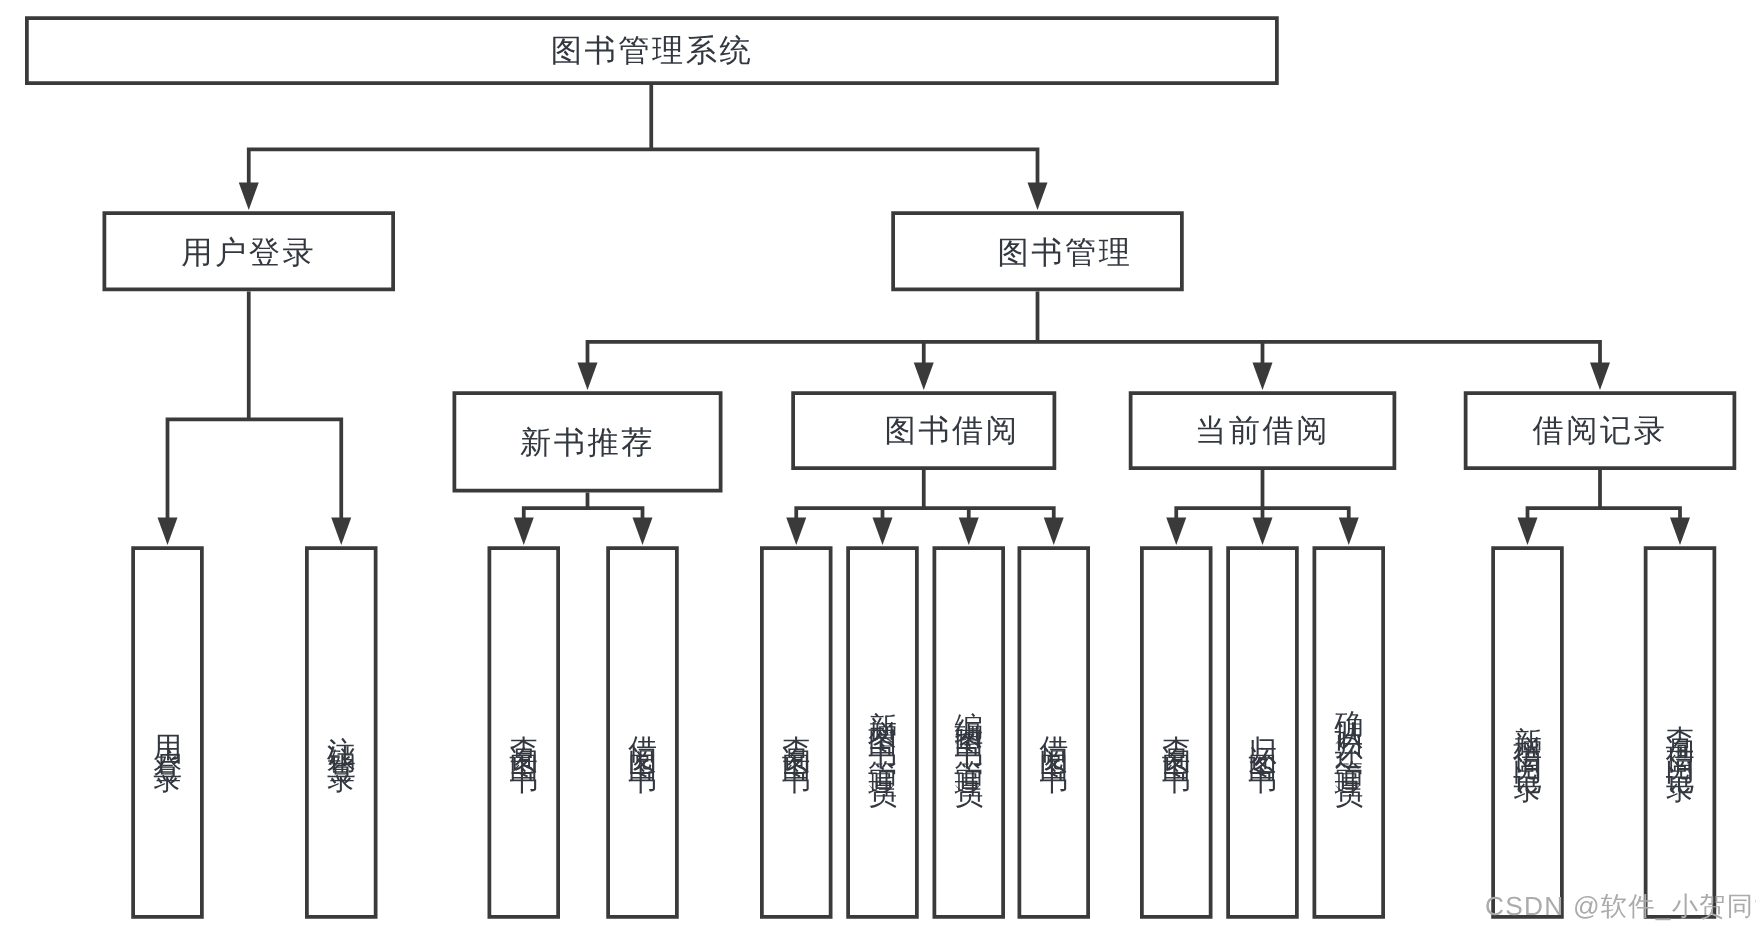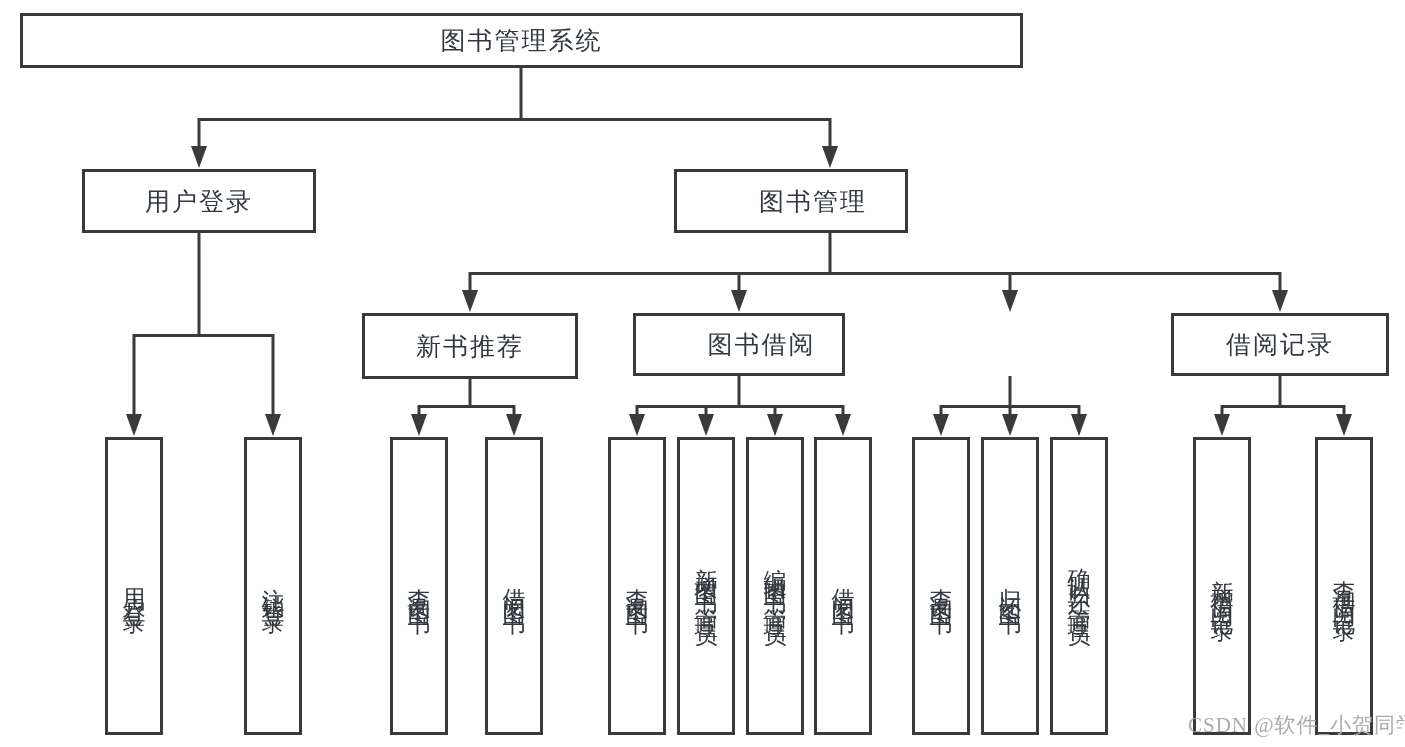--- a/index.html
+++ b/index.html
@@ -7,21 +7,21 @@
     --text:#333840;
     --bg:#ffffff;
     --wm:#ababab;
   }
   html,body{margin:0;padding:0;background:var(--bg);}
   .stage{
     position:relative;
     width:1405px;height:747px;
     background:var(--bg);
     overflow:hidden;
-    font-family:Liberation Serif, serif;
+    font-family:Liberation Sans, sans-serif;
     color:var(--text);
     border-radius:32px;
   }
   .wires{position:absolute;left:0;top:0;z-index:1;}
   .wire{fill:none;stroke:var(--line);stroke-width:3;}
   .head{fill:var(--line);stroke:none;}
   .box{
     position:absolute;
     box-sizing:border-box;
     border:3px solid var(--line);
@@ -88,29 +88,32 @@
     <path class="head" d="M1336 414 L1352 414 L1344 436 Z"></path>
   </svg>
 
   <div class="box hbox root">
     <span>图书管理系统</span>
   </div>
 
   <div class="box hbox" style="left:82px;top:169px;width:234px;height:64px;">
     <span>用户登录</span>
   </div>
-  <div class="box hbox" style="left:674px;top:169px;width:234px;height:64px;padding-left:44px;">
+  <div class="box hbox" style="left:713px;top:169px;width:234px;height:64px;padding-left:44px;">
     <span>图书管理</span>
   </div>
 
-  <div class="box hbox" style="left:362px;top:313px;width:216px;height:66px;">
+  <div class="box hbox" style="left:362px;top:313px;width:216px;height:81px;">
     <span>新书推荐</span>
   </div>
   <div class="box hbox" style="left:633px;top:313px;width:212px;height:63px;padding-left:45px;">
     <span>图书借阅</span>
+  </div>
+  <div class="box hbox" style="left:903px;top:313px;width:214px;height:63px;">
+    <span>当前借阅</span>
   </div>
   <div class="box hbox" style="left:1171px;top:313px;width:218px;height:63px;">
     <span>借阅记录</span>
   </div>
 
   <div class="box leaf" style="left:105px;">
     <span class="vtext">用户登录</span>
   </div>
   <div class="box leaf" style="left:244px;">
     <span class="vtext">注销登录</span>

